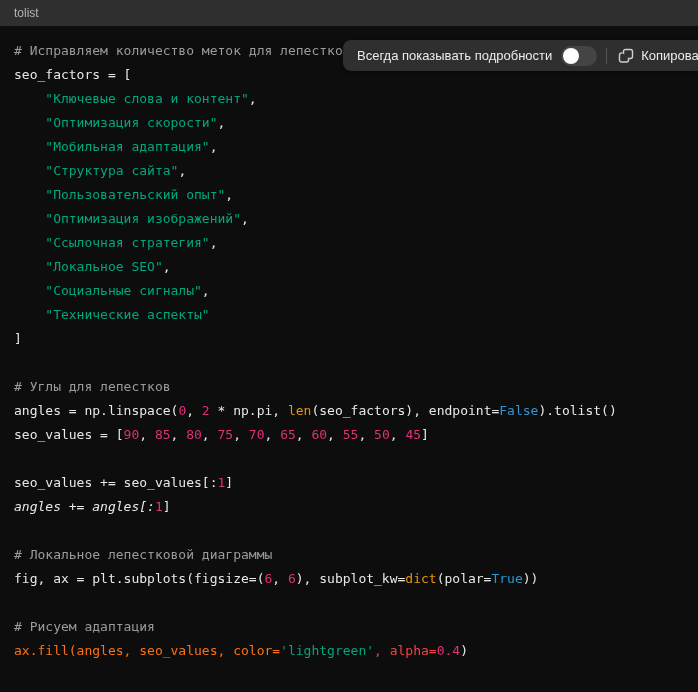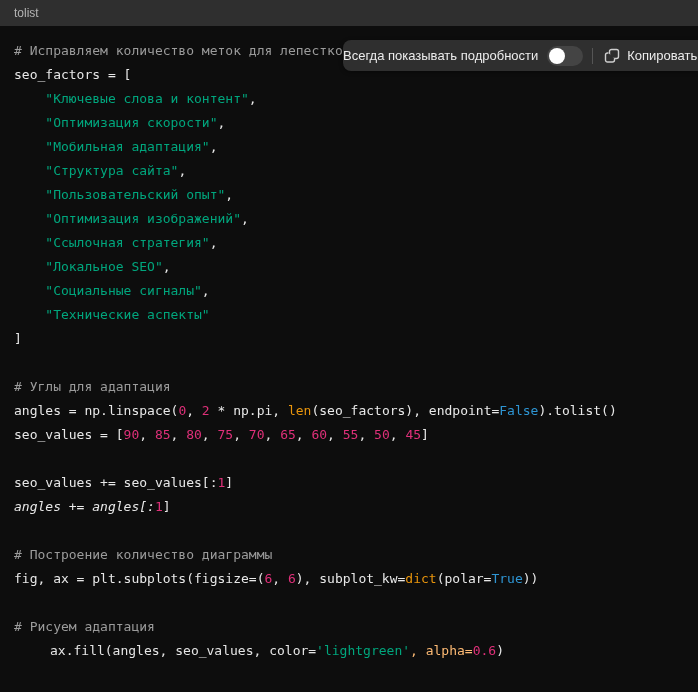--- a/index.html
+++ b/index.html
@@ -41,21 +41,21 @@
   .float-toolbar {
     position: absolute;
     top: 40px;
     left: 343px;
     right: 0;
     height: 31px;
     background: #2f2f2f;
     border-radius: 8px 0 0 8px;
     display: flex;
     align-items: center;
-    padding: 0 4px 0 0;
+    padding: 0 4px 0 14px;
     gap: 9px;
     box-shadow: 0 1px 4px rgba(0,0,0,0.4);
   }
   .details-label {
     color: #ececec;
     font-size: 13px;
     white-space: nowrap;
   }
   .toggle {
     width: 36px; height: 20px;
@@ -111,32 +111,32 @@
         <div class="code-line"><span style="color: rgb(232, 232, 232);">    </span><span style="color: rgb(0, 166, 125);">"Мобильная адаптация"</span><span style="color: rgb(232, 232, 232);">,</span></div>
         <div class="code-line"><span style="color: rgb(232, 232, 232);">    </span><span style="color: rgb(0, 166, 125);">"Структура сайта"</span><span style="color: rgb(232, 232, 232);">,</span></div>
         <div class="code-line"><span style="color: rgb(232, 232, 232);">    </span><span style="color: rgb(0, 166, 125);">"Пользовательский опыт"</span><span style="color: rgb(232, 232, 232);">,</span></div>
         <div class="code-line"><span style="color: rgb(232, 232, 232);">    </span><span style="color: rgb(0, 166, 125);">"Оптимизация изображений"</span><span style="color: rgb(232, 232, 232);">,</span></div>
         <div class="code-line"><span style="color: rgb(232, 232, 232);">    </span><span style="color: rgb(0, 166, 125);">"Ссылочная стратегия"</span><span style="color: rgb(232, 232, 232);">,</span></div>
         <div class="code-line"><span style="color: rgb(232, 232, 232);">    </span><span style="color: rgb(0, 166, 125);">"Локальное SEO"</span><span style="color: rgb(232, 232, 232);">,</span></div>
         <div class="code-line"><span style="color: rgb(232, 232, 232);">    </span><span style="color: rgb(0, 166, 125);">"Социальные сигналы"</span><span style="color: rgb(232, 232, 232);">,</span></div>
         <div class="code-line"><span style="color: rgb(232, 232, 232);">    </span><span style="color: rgb(0, 166, 125);">"Технические аспекты"</span></div>
         <div class="code-line"><span style="color: rgb(232, 232, 232);">]</span></div>
         <div class="code-line">&nbsp;</div>
-        <div class="code-line"><span style="color: rgb(155, 155, 155);"># Углы для адаптация</span></div>
+        <div class="code-line"><span style="color: rgb(155, 155, 155);"># Углы для лепестков</span></div>
         <div class="code-line"><span style="color: rgb(232, 232, 232);">angles = np.linspace(</span><span style="color: rgb(223, 48, 121);">0</span><span style="color: rgb(232, 232, 232);">, </span><span style="color: rgb(223, 48, 121);">2</span><span style="color: rgb(232, 232, 232);"> * np.pi, </span><span style="color: rgb(233, 149, 12);">len</span><span style="color: rgb(232, 232, 232);">(seo_factors), endpoint=</span><span style="color: rgb(46, 149, 211);">False</span><span style="color: rgb(232, 232, 232);">).tolist()</span></div>
         <div class="code-line"><span style="color: rgb(232, 232, 232);">seo_values = [</span><span style="color: rgb(223, 48, 121);">90</span><span style="color: rgb(232, 232, 232);">, </span><span style="color: rgb(223, 48, 121);">85</span><span style="color: rgb(232, 232, 232);">, </span><span style="color: rgb(223, 48, 121);">80</span><span style="color: rgb(232, 232, 232);">, </span><span style="color: rgb(223, 48, 121);">75</span><span style="color: rgb(232, 232, 232);">, </span><span style="color: rgb(223, 48, 121);">70</span><span style="color: rgb(232, 232, 232);">, </span><span style="color: rgb(223, 48, 121);">65</span><span style="color: rgb(232, 232, 232);">, </span><span style="color: rgb(223, 48, 121);">60</span><span style="color: rgb(232, 232, 232);">, </span><span style="color: rgb(223, 48, 121);">55</span><span style="color: rgb(232, 232, 232);">, </span><span style="color: rgb(223, 48, 121);">50</span><span style="color: rgb(232, 232, 232);">, </span><span style="color: rgb(223, 48, 121);">45</span><span style="color: rgb(232, 232, 232);">]</span></div>
         <div class="code-line">&nbsp;</div>
         <div class="code-line"><span style="color: rgb(232, 232, 232);">seo_values += seo_values[:</span><span style="color: rgb(223, 48, 121);">1</span><span style="color: rgb(232, 232, 232);">]</span></div>
         <div class="code-line"><span style="color: rgb(232, 232, 232); font-style: italic;">angles += angles[:</span><span style="color: rgb(223, 48, 121);">1</span><span style="color: rgb(232, 232, 232);">]</span></div>
         <div class="code-line">&nbsp;</div>
-        <div class="code-line"><span style="color: rgb(155, 155, 155);"># Построение количество диаграммы</span></div>
+        <div class="code-line"><span style="color: rgb(155, 155, 155);"># Локальное лепестковой диаграммы</span></div>
         <div class="code-line"><span style="color: rgb(232, 232, 232);">fig, ax = plt.subplots(figsize=(</span><span style="color: rgb(223, 48, 121);">6</span><span style="color: rgb(232, 232, 232);">, </span><span style="color: rgb(223, 48, 121);">6</span><span style="color: rgb(232, 232, 232);">), subplot_kw=</span><span style="color: rgb(233, 149, 12);">dict</span><span style="color: rgb(232, 232, 232);">(polar=</span><span style="color: rgb(46, 149, 211);">True</span><span style="color: rgb(232, 232, 232);">))</span></div>
         <div class="code-line">&nbsp;</div>
         <div class="code-line"><span style="color: rgb(155, 155, 155);"># Рисуем адаптация</span></div>
-        <div class="code-line"><span style="color: #e5e5e5; margin-left: 36px;">ax.fill(angles, seo_values, color=</span><span style="color: rgb(0, 166, 125);">'lightgreen'</span><span style="color: #fdba74;">, alpha=</span><span style="color: rgb(223, 48, 121);">0.6</span><span style="color: rgb(232, 232, 232);">)</span></div>
+        <div class="code-line"><span style="color: #f97316;">ax.fill(angles, seo_values, color=</span><span style="color: rgb(0, 166, 125);">'lightgreen'</span><span style="color: #ef4444;">, alpha=</span><span style="color: rgb(223, 48, 121);">0.4</span><span style="color: rgb(232, 232, 232);">)</span></div>
       </div>
   </div>
 
   <div class="float-toolbar">
     <span class="details-label">Всегда показывать подробности</span>
     <div class="toggle">
       <div class="knob"></div>
     </div>
     <div class="toolbar-divider"></div>
     <button class="copy-btn">

